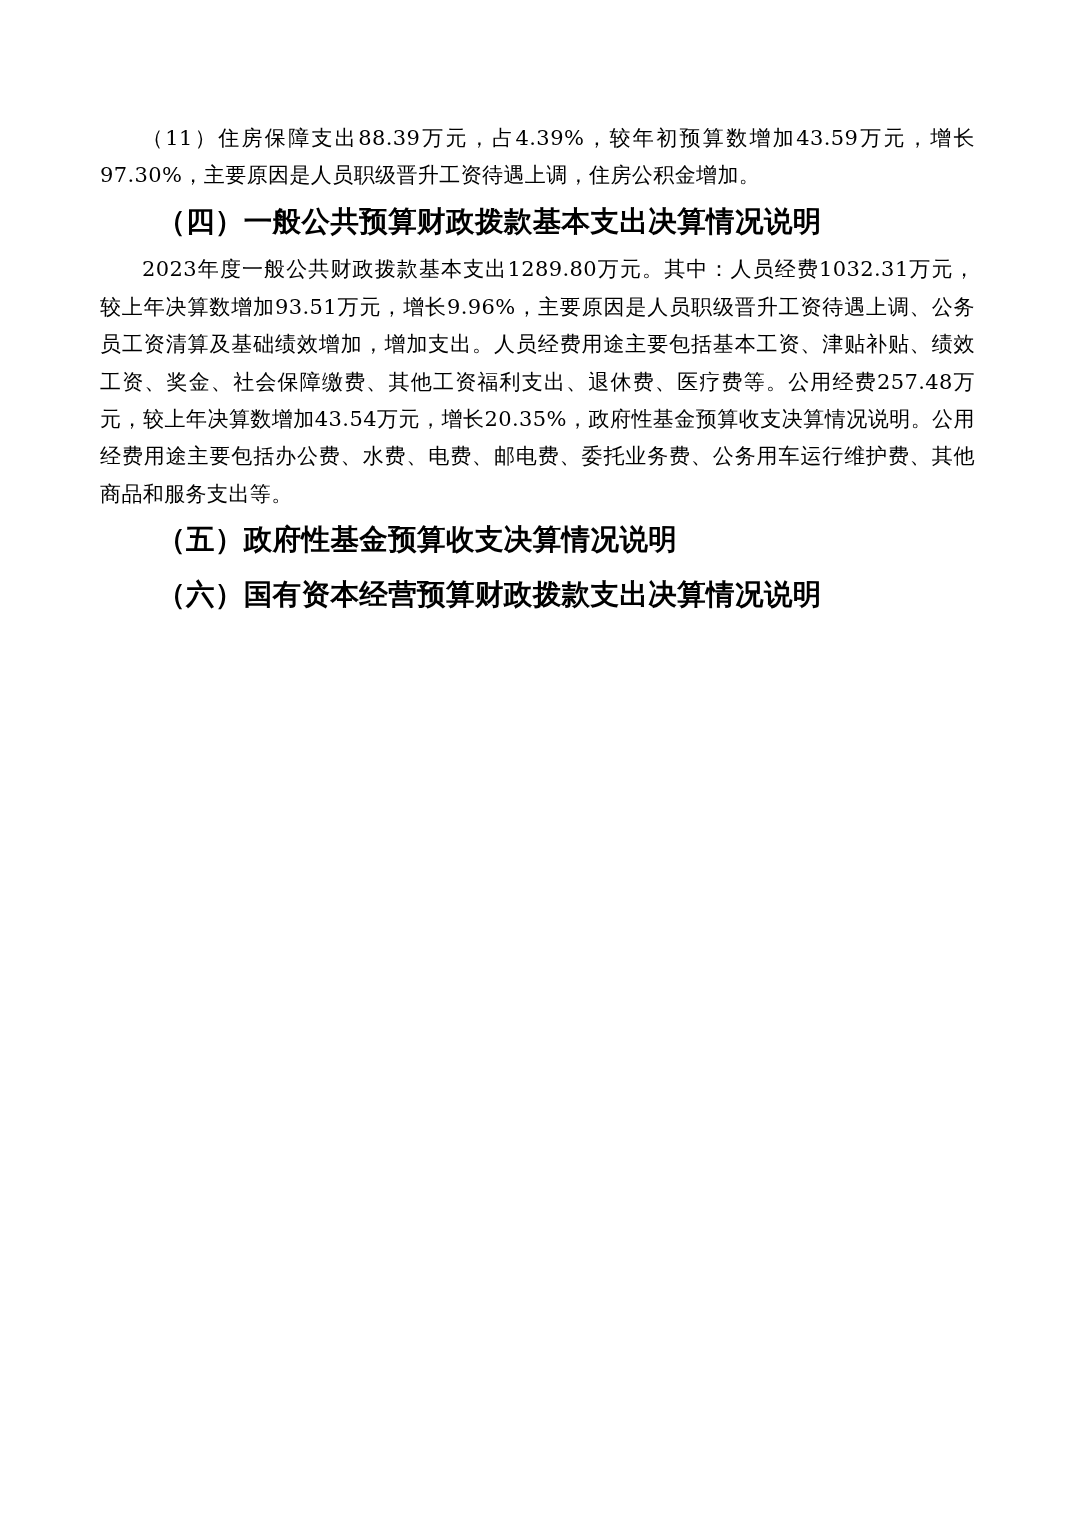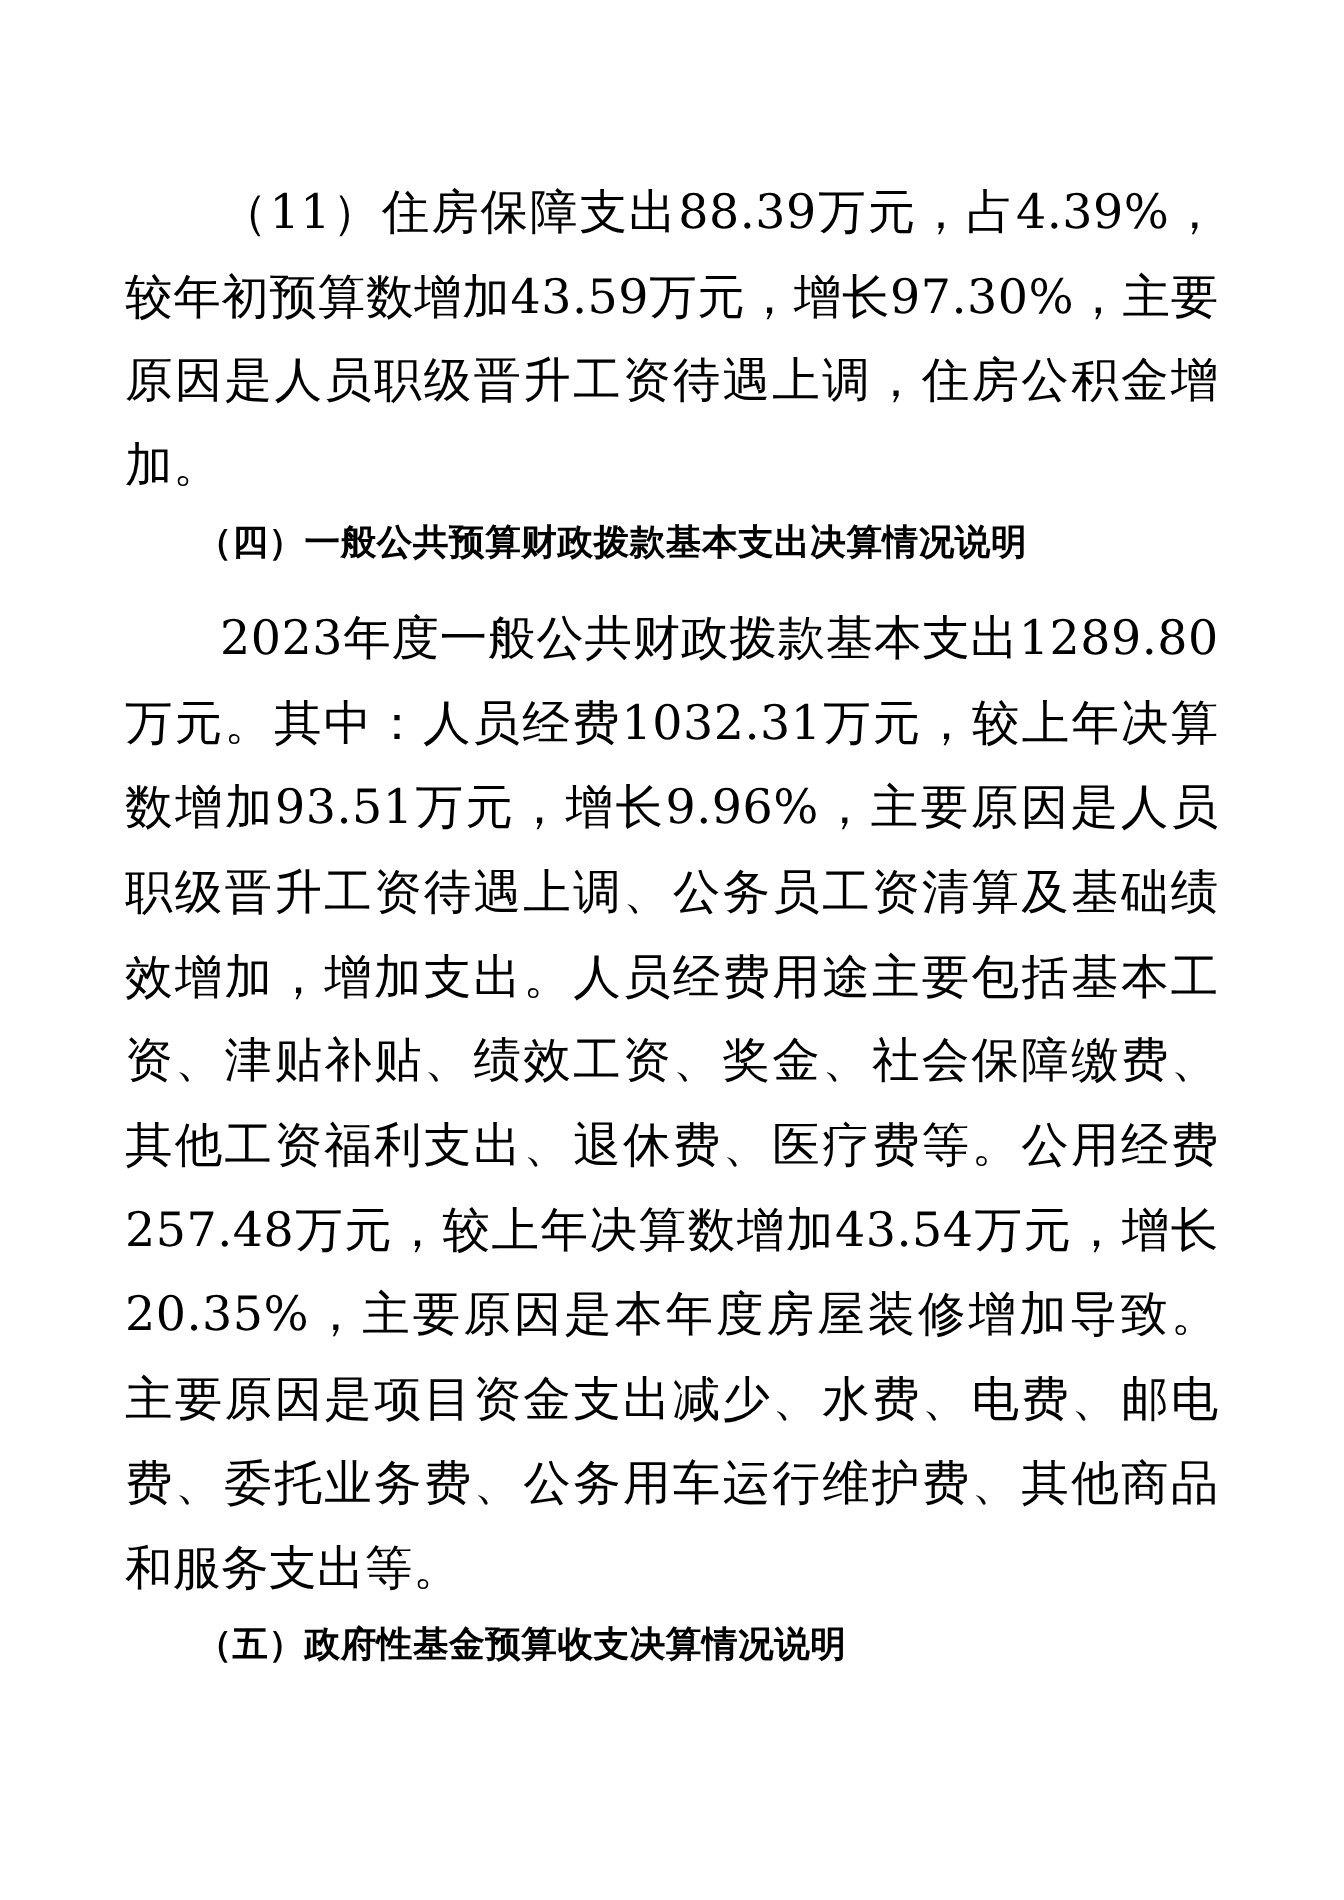--- a/index.html
+++ b/index.html
@@ -15,25 +15,25 @@
     overflow: hidden;
   }
   .page {
     width: 1075px;
     height: 1520px;
     box-sizing: border-box;
     padding: 120px 100px 60px 100px;
     position: relative;
   }
   .para {
-    font-size: 38px;
+    font-size: 21px;
     line-height: 1.78;
     text-align: justify;
     text-justify: inter-ideograph;
-    margin: 16px 0 2px 0;
+    margin: 0 0 2px 0;
     letter-spacing: 0.4px;
     text-indent: 2em;
   }
   .heading {
     font-size: 28.5px;
     line-height: 1.78;
     font-weight: bold;
     margin: 4px 0 2px 0;
     text-indent: 2em;
     letter-spacing: 0.4px;
@@ -43,19 +43,20 @@
 </head>
 <body>
 
 <div class="page">
 
   <p class="para">（11）住房保障支出88.39万元，占4.39%，较年初预算数增加43.59万元，增长97.30%，主要原因是人员职级晋升工资待遇上调，住房公积金增加。</p>
 
 
   <p class="heading">（四）一般公共预算财政拨款基本支出决算情况说明</p>
 
-  <p class="para">2023年度一般公共财政拨款基本支出1289.80万元。其中：人员经费1032.31万元，较上年决算数增加93.51万元，增长9.96%，主要原因是人员职级晋升工资待遇上调、公务员工资清算及基础绩效增加，增加支出。人员经费用途主要包括基本工资、津贴补贴、绩效工资、奖金、社会保障缴费、其他工资福利支出、退休费、医疗费等。公用经费257.48万元，较上年决算数增加43.54万元，增长20.35%，主要原因是本年度房屋装修增加导致。主要原因是项目资金支出减少、水费、电费、邮电费、委托业务费、公务用车运行维护费、其他商品和服务支出等。</p>
+  <p class="para">2023年度一般公共财政拨款基本支出1289.80万元。其中：人员经费1032.31万元，较上年决算数增加93.51万元，增长9.96%，主要原因是人员职级晋升工资待遇上调、公务员工资清算及基础绩效增加，增加支出。人员经费用途主要包括基本工资、津贴补贴、绩效工资、奖金、社会保障缴费、其他工资福利支出、退休费、医疗费等。公用经费257.48万元，较上年决算数增加43.54万元，增长20.35%，政府性基金预算收支决算情况说明。公用经费用途主要包括办公费、水费、电费、邮电费、委托业务费、公务用车运行维护费、其他商品和服务支出等。</p>
 
   <p class="heading">（五）政府性基金预算收支决算情况说明</p>
 
 
+  <p class="heading">（六）国有资本经营预算财政拨款支出决算情况说明</p>
 
 </div>
 
 </body></html>

